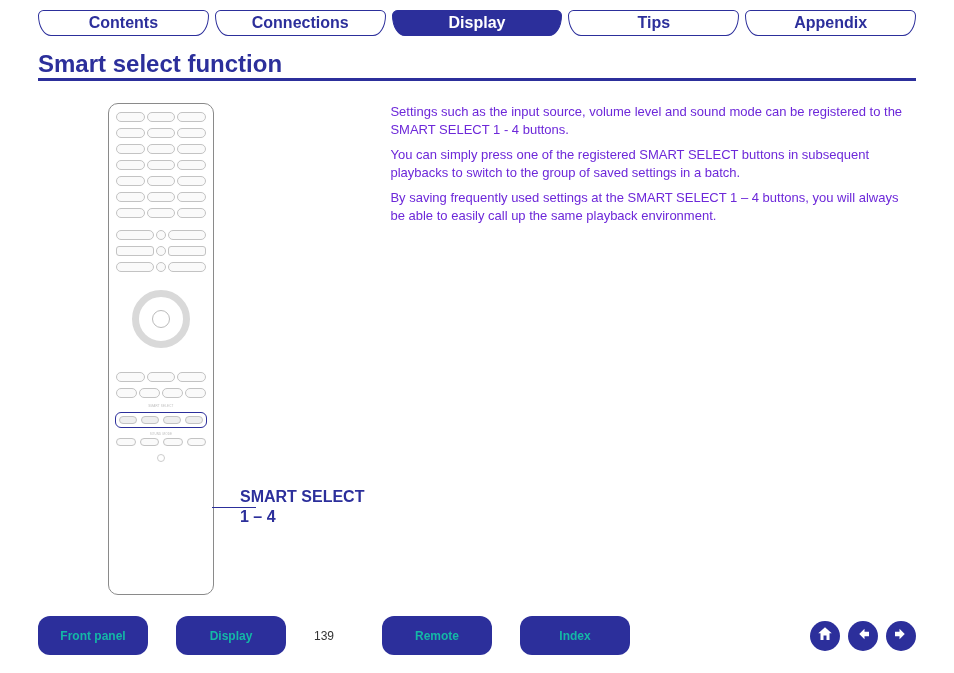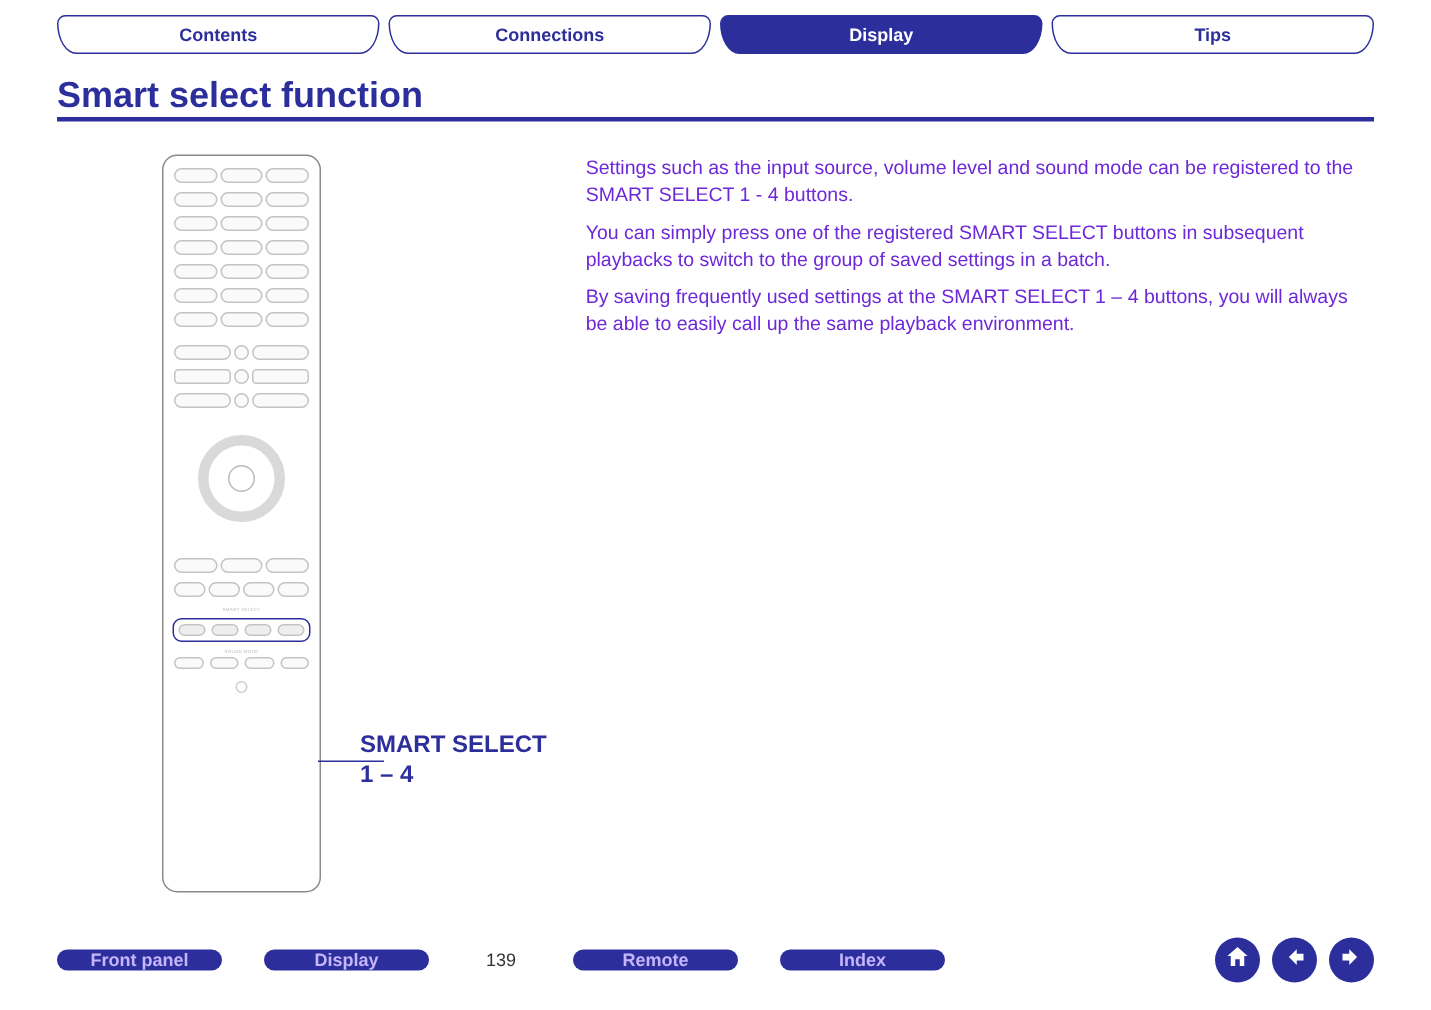--- a/index.html
+++ b/index.html
@@ -18,21 +18,21 @@
     gap: 6px;
     padding: 10px 38px 0 38px;
   }
   .tab {
     flex: 1;
     height: 26px;
     border: 1.5px solid #2c2f9b;
     border-radius: 6px 6px 14px 14px / 6px 6px 22px 22px;
     background: #fff;
     color: #2c2f9b;
-    font-size: 12px;
+    font-size: 16px;
     font-weight: bold;
     display: flex;
     align-items: center;
     justify-content: center;
     cursor: pointer;
   }
   .tab.active {
     background: #2c2f9b;
     color: #fff;
   }
@@ -143,36 +143,36 @@
   .bottomnav {
     position: absolute;
     left: 0; right: 0; bottom: 18px;
     display: flex;
     align-items: center;
     padding: 0 38px;
     gap: 28px;
   }
   .pill {
     width: 110px;
-    height: 14px;
+    height: 39px;
     background: #2c2f9b;
-    color: #c4b5fd;
+    color: #14b8a6;
     border-radius: 12px;
     font-size: 12px;
     font-weight: bold;
     display: flex;
     align-items: center;
     justify-content: center;
     cursor: pointer;
   }
   .pagenum {
     font-size: 12px;
     color: #333;
     width: 40px;
-    text-align: center;
+    text-align: left;
   }
   .navicons {
     margin-left: auto;
     display: flex;
     gap: 8px;
   }
   .circ {
     width: 30px; height: 30px;
     border-radius: 50%;
     background: #2c2f9b;
@@ -182,20 +182,21 @@
   .circ svg { width: 18px; height: 18px; fill: #fff; }
 </style>
 </head>
 <body>
 
 <div class="topnav">
   <div class="tab">Contents</div>
   <div class="tab">Connections</div>
   <div class="tab active">Display</div>
   <div class="tab">Tips</div>
+  <div class="tab">Appendix</div>
 </div>
 
 <h1 class="heading">Smart select function</h1>
 
 <div class="content">
 
   <div class="remote-wrap">
     <div class="remote">
 
       <div class="rrow">

